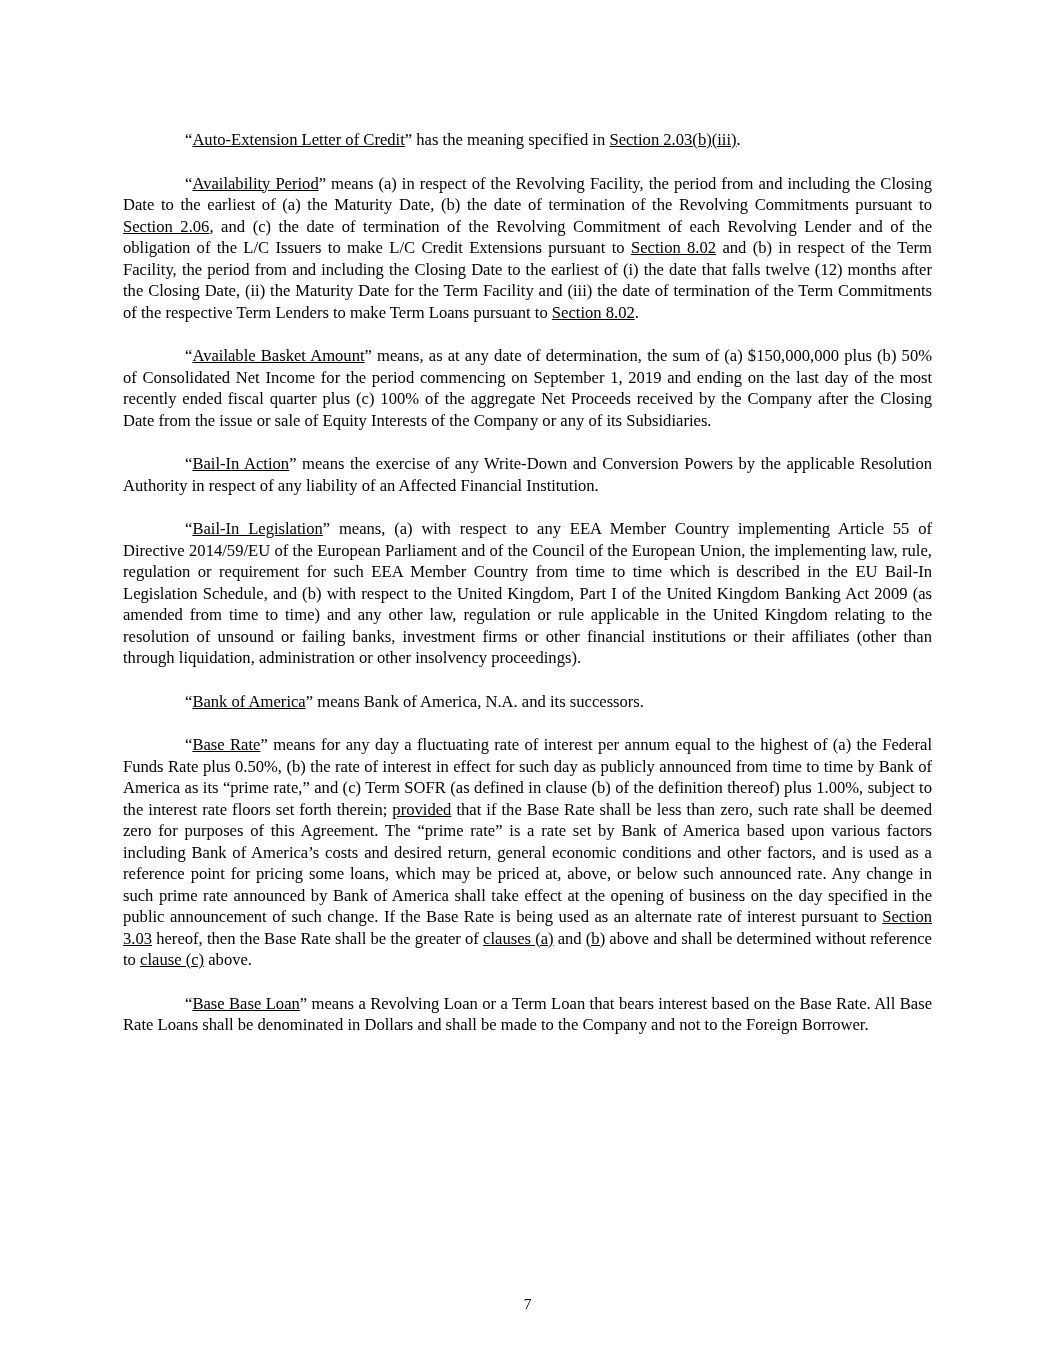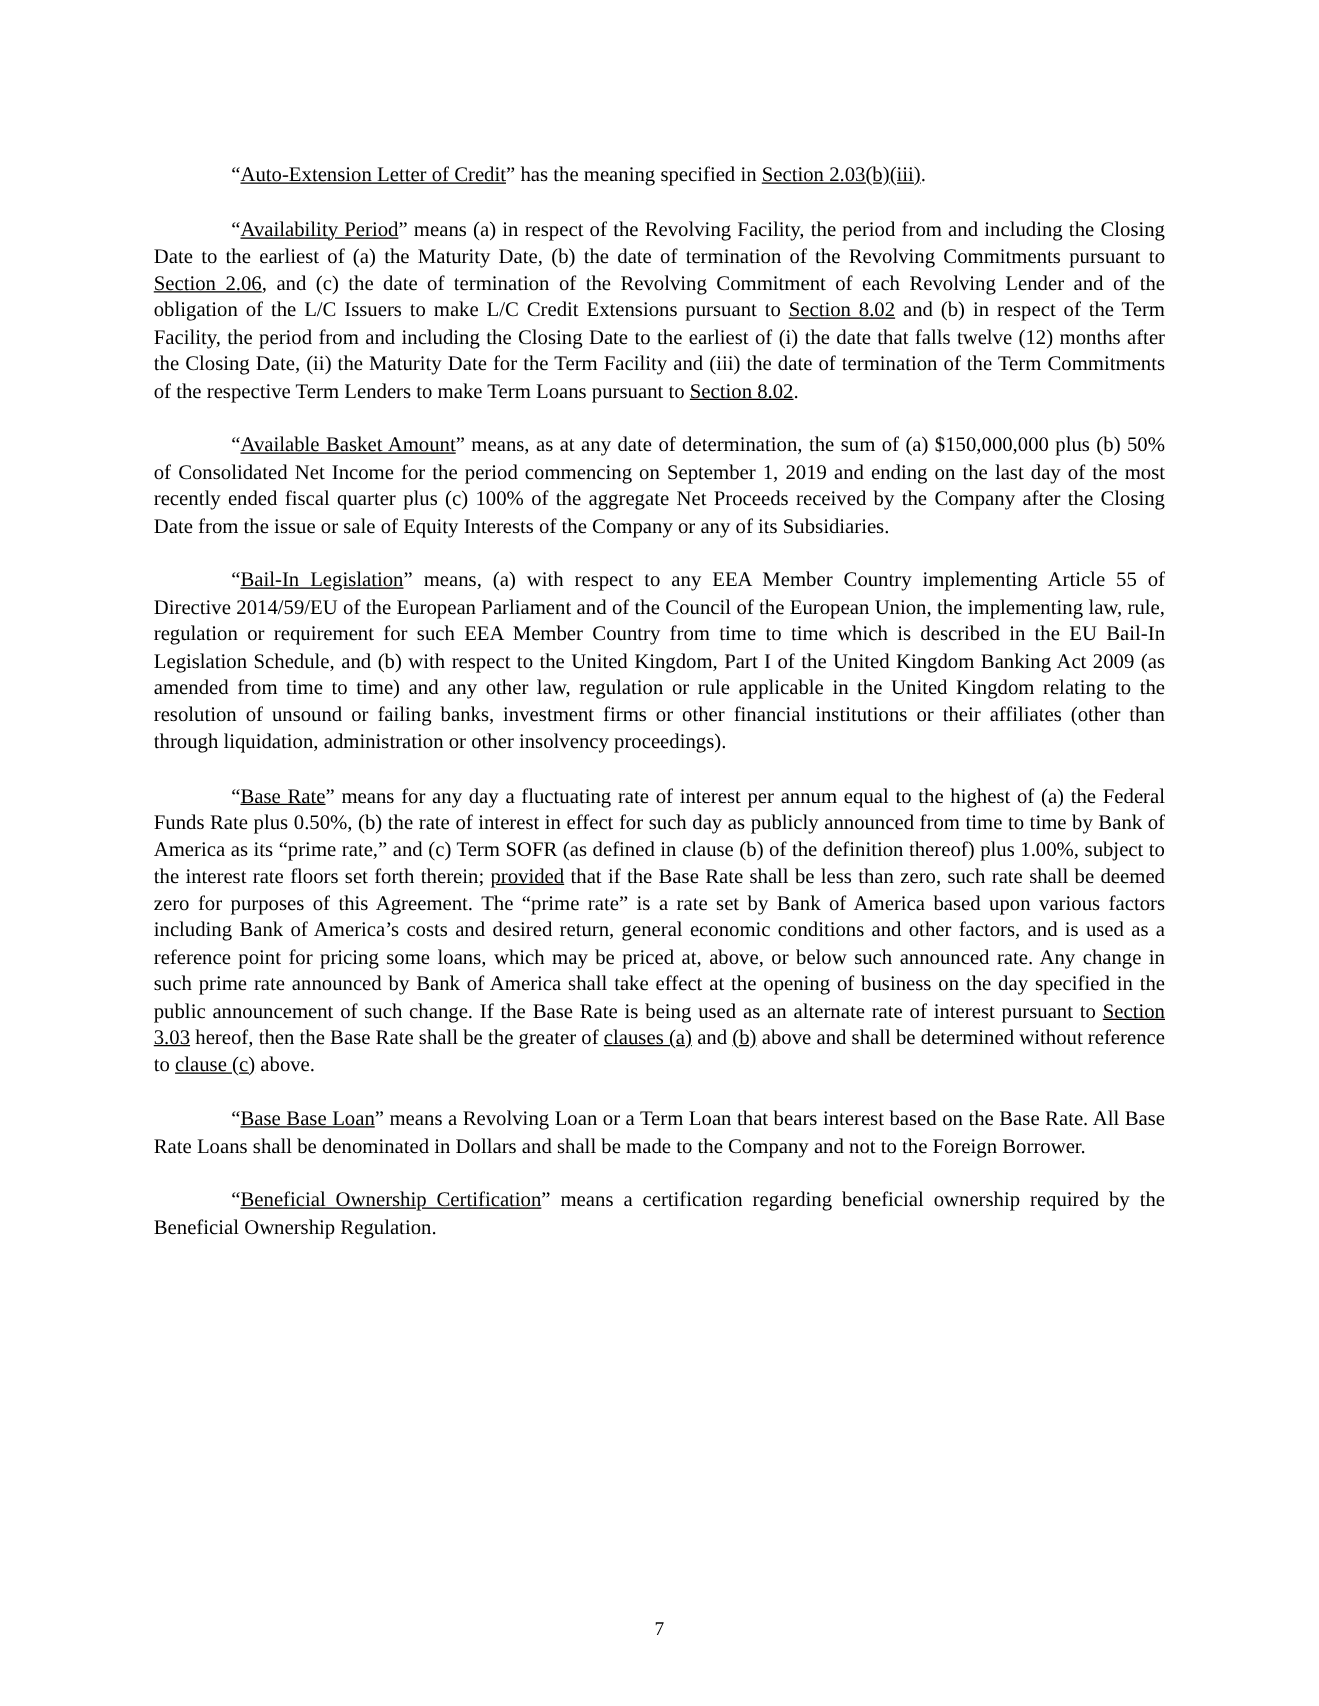--- a/index.html
+++ b/index.html
@@ -38,21 +38,22 @@
   }
 </style>
 </head>
 <body>
 
 <div class="page">
   <div class="doc-body">
       <p class="para"><span>“</span><span class="u">Auto-Extension Letter of Credit</span><span>” has the meaning specified in </span><span class="u">Section 2.03(b)(iii)</span><span>.</span></p>
       <p class="para"><span>“</span><span class="u">Availability Period</span><span>” means (a) in respect of the Revolving Facility, the period from and including the Closing Date to the earliest of (a) the Maturity Date, (b) the date of termination of the Revolving Commitments pursuant to </span><span class="u">Section 2.06</span><span>, and (c) the date of termination of the Revolving Commitment of each Revolving Lender and of the obligation of the L/C Issuers to make L/C Credit Extensions pursuant to </span><span class="u">Section 8.02</span><span> and (b) in respect of the Term Facility, the period from and including the Closing Date to the earliest of (i) the date that falls twelve (12) months after the Closing Date, (ii) the Maturity Date for the Term Facility and (iii) the date of termination of the Term Commitments of the respective Term Lenders to make Term Loans pursuant to </span><span class="u">Section 8.02</span><span>.</span></p>
       <p class="para"><span>“</span><span class="u">Available Basket Amount</span><span>” means, as at any date of determination, the sum of (a) $150,000,000 </span><span class="i">plus</span><span> (b) 50% of Consolidated Net Income for the period commencing on September 1, 2019 and ending on the last day of the most recently ended fiscal quarter </span><span class="i">plus</span><span> (c) 100% of the aggregate Net Proceeds received by the Company after the Closing Date from the issue or sale of Equity Interests of the Company or any of its Subsidiaries.</span></p>
+      <p class="para"><span>“</span><span class="u">Bail-In Action</span><span>” means the exercise of any Write-Down and Conversion Powers by the applicable Resolution Authority in respect of any liability of an Affected Financial Institution.</span></p>
       <p class="para"><span>“</span><span class="u">Bail-In Legislation</span><span>” means, (a) with respect to any EEA Member Country implementing Article 55 of Directive 2014/59/EU of the European Parliament and of the Council of the European Union, the implementing law, rule, regulation or requirement for such EEA Member Country from time to time which is described in the EU Bail-In Legislation Schedule, and (b) with respect to the United Kingdom, Part I of the United Kingdom Banking Act 2009 (as amended from time to time) and any other law, regulation or rule applicable in the United Kingdom relating to the resolution of unsound or failing banks, investment firms or other financial institutions or their affiliates (other than through liquidation, administration or other insolvency proceedings).</span></p>
+      <p class="para"><span>“</span><span class="u">Bank of America</span><span>” means Bank of America, N.A. and its successors.</span></p>
       <p class="para"><span>“</span><span class="u">Base Rate</span><span>”  means for any day a fluctuating rate of interest per annum equal to the highest of (a) the Federal Funds Rate plus 0.50%, (b) the rate of interest in effect for such day as publicly announced from time to time by Bank of America as its “prime rate,” and (c) Term SOFR (as defined in clause (b) of the definition thereof) plus 1.00%, subject to the interest rate floors set forth therein; </span><span class="u">provided</span><span> that if the Base Rate shall be less than zero, such rate shall be deemed zero for purposes of this Agreement. The “prime rate” is a rate set by Bank of America based upon various factors including Bank of America’s costs and desired return, general economic conditions and other factors, and is used as a reference point for pricing some loans, which may be priced at, above, or below such announced rate. Any change in such prime rate announced by Bank of America shall take effect at the opening of business on the day specified in the public announcement of such change. If the Base Rate is being used as an alternate rate of interest pursuant to </span><span class="u">Section 3.03</span><span> hereof, then the Base Rate shall be the greater of </span><span class="u">clauses (a)</span><span> and </span><span class="u">(b)</span><span> above and shall be determined without reference to </span><span class="u">clause (c)</span><span> above.</span></p>
       <p class="para"><span>“</span><span class="u">Base Base Loan</span><span>” means a Revolving Loan or a Term Loan that bears interest based on the Base Rate.  All Base Rate Loans shall be denominated in Dollars and shall be made to the Company and not to the Foreign Borrower.</span></p>
-      <p class="para"><span>“</span><span class="u">Beneficial Ownership Certification</span><span>” means a certification regarding beneficial ownership required by the Beneficial Ownership Regulation.</span></p>
     </div>
   <div class="page-footer">
     <span>7</span>
   </div>
 </div>
 
 </body></html>

